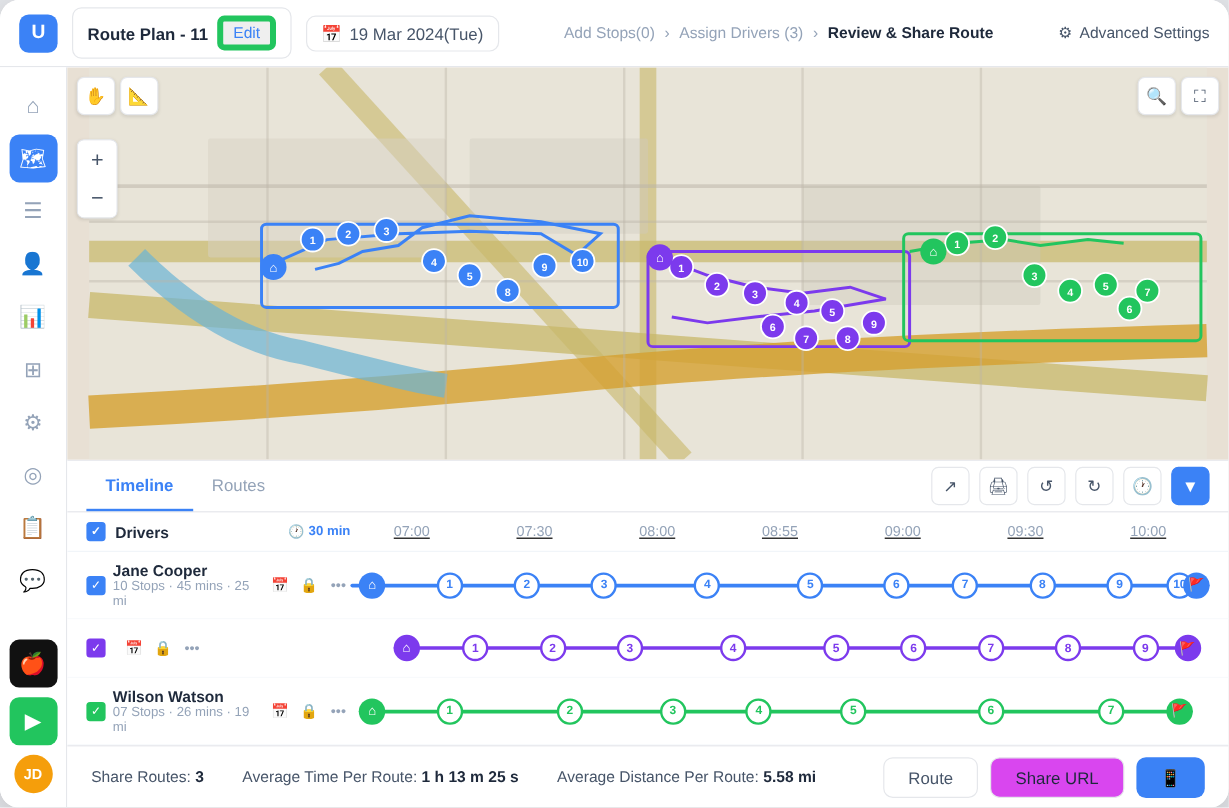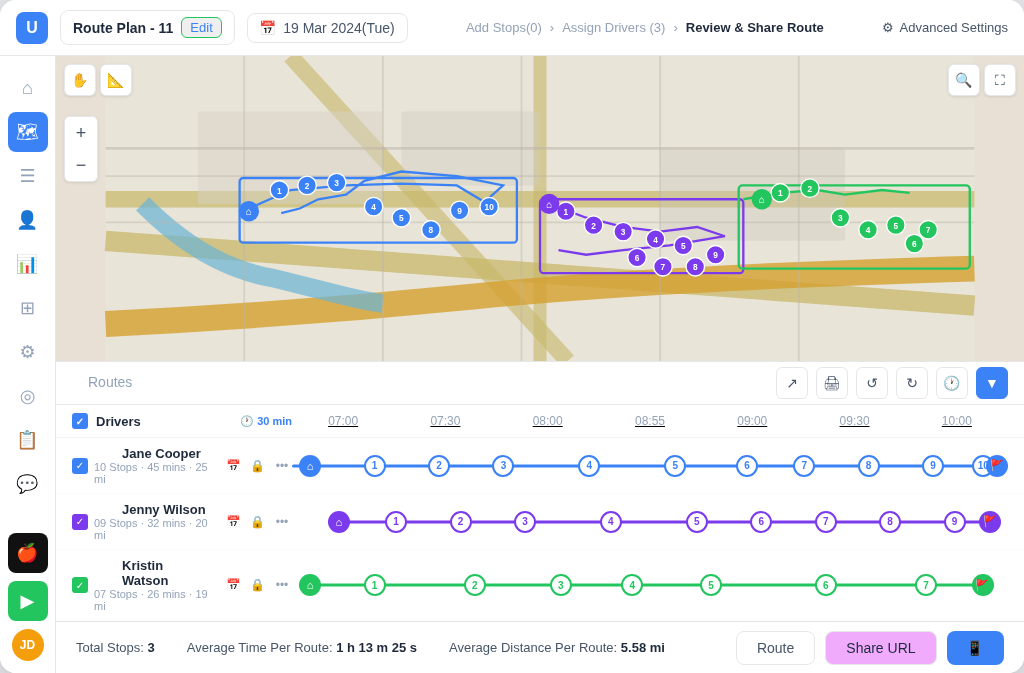--- a/index.html
+++ b/index.html
@@ -1,20 +1,20 @@
 <!DOCTYPE html>
 <html><head>
   <meta charset="utf-8">
   <style>
     * { box-sizing: border-box; margin: 0; padding: 0; }
     body { background: #e5e7eb; display: flex; align-items: center; justify-content: center; min-height: 100vh; font-family: -apple-system, BlinkMacSystemFont, 'Segoe UI', sans-serif; }
     .app-window { width: 1024px; height: 673px; background: #fff; border-radius: 16px; overflow: hidden; display: flex; flex-direction: column; box-shadow: 0 8px 32px rgba(0,0,0,0.18); }
     .top-bar { height: 56px; background: #fff; border-bottom: 1px solid #e5e7eb; display: flex; align-items: center; padding: 0 16px; gap: 12px; flex-shrink: 0; }
     .route-plan-badge { display: flex; align-items: center; gap: 8px; background: #fff; border: 1px solid #e5e7eb; border-radius: 8px; padding: 6px 12px; font-size: 14px; font-weight: 600; color: #1e293b; }
-    .edit-btn { font-size: 13px; color: #3b82f6; cursor: pointer; border: 1px solid #22c55e; border-radius: 6px; padding: 2px 8px; }
+    .edit-btn { font-size: 13px; color: #3b82f6; cursor: pointer; border: 5px solid #22c55e; border-radius: 6px; padding: 2px 8px; }
     .date-badge { display: flex; align-items: center; gap: 6px; font-size: 14px; color: #475569; border: 1px solid #e5e7eb; border-radius: 8px; padding: 6px 12px; }
     .breadcrumb { flex: 1; display: flex; align-items: center; justify-content: center; gap: 8px; font-size: 13px; }
     .bc-item { color: #94a3b8; display: flex; align-items: center; gap: 6px; }
     .bc-item.active { color: #1e293b; font-weight: 600; }
     .bc-arrow { color: #94a3b8; }
     .adv-settings { display: flex; align-items: center; gap: 6px; font-size: 13px; color: #475569; cursor: pointer; }
     .main-content { flex: 1; display: flex; overflow: hidden; }
     .sidebar { width: 56px; background: #fff; border-right: 1px solid #e5e7eb; display: flex; flex-direction: column; align-items: center; padding: 12px 0; gap: 4px; flex-shrink: 0; }
     .sidebar-icon { width: 40px; height: 40px; border-radius: 8px; display: flex; align-items: center; justify-content: center; cursor: pointer; color: #94a3b8; font-size: 18px; }
     .sidebar-icon.active { background: #3b82f6; color: #fff; }
@@ -34,36 +34,36 @@
     .tab-actions { margin-left: auto; display: flex; gap: 8px; align-items: center; }
     .tab-action-btn { width: 32px; height: 32px; border-radius: 6px; border: 1px solid #e5e7eb; background: #fff; display: flex; align-items: center; justify-content: center; cursor: pointer; color: #475569; font-size: 14px; }
     .tab-action-btn.primary { background: #3b82f6; color: #fff; border-color: #3b82f6; }
     .timeline-area { padding: 0; overflow: hidden; }
     .timeline-header { display: flex; align-items: center; padding: 8px 16px; border-bottom: 1px solid #f1f5f9; }
     .driver-col { width: 220px; flex-shrink: 0; display: flex; align-items: center; gap: 8px; font-size: 13px; font-weight: 600; color: #1e293b; }
     .time-header { flex: 1; display: flex; text-decoration: underline; }
     .time-slot { flex: 1; text-align: center; font-size: 12px; color: #94a3b8; }
     .driver-row { display: flex; align-items: center; padding: 8px 16px; border-bottom: 1px solid #f8fafc; }
     .driver-info { width: 220px; flex-shrink: 0; }
-    .driver-name { font-size: 13px; font-weight: 600; color: #1e293b; margin-left: 28px; }
+    .driver-name { font-size: 13px; font-weight: 600; color: #1e293b; }
     .driver-stats { font-size: 11px; color: #94a3b8; }
     .driver-row-actions { display: flex; gap: 4px; align-items: center; margin-left: 4px; }
     .driver-action-icon { width: 20px; height: 20px; display: flex; align-items: center; justify-content: center; color: #94a3b8; font-size: 12px; cursor: pointer; }
     .timeline-track { flex: 1; display: flex; align-items: center; position: relative; height: 32px; }
     .track-line { position: absolute; height: 3px; top: 50%; transform: translateY(-50%); border-radius: 2px; }
     .stop-node { width: 22px; height: 22px; border-radius: 50%; background: #fff; border: 2px solid; display: flex; align-items: center; justify-content: center; font-size: 10px; font-weight: 700; position: absolute; top: 50%; transform: translateY(-50%); z-index: 2; }
     .home-node { width: 22px; height: 22px; border-radius: 50%; display: flex; align-items: center; justify-content: center; font-size: 11px; position: absolute; top: 50%; transform: translateY(-50%); z-index: 2; }
     .flag-node { width: 22px; height: 22px; border-radius: 50%; display: flex; align-items: center; justify-content: center; font-size: 11px; position: absolute; top: 50%; transform: translateY(-50%); z-index: 2; }
     .checkbox-blue { width: 16px; height: 16px; border-radius: 3px; background: #3b82f6; display: flex; align-items: center; justify-content: center; color: #fff; font-size: 10px; flex-shrink: 0; }
     .status-bar { height: 52px; background: #fff; border-top: 1px solid #e5e7eb; display: flex; align-items: center; padding: 0 20px; gap: 0; flex-shrink: 0; }
     .stat-item { font-size: 13px; color: #475569; margin-right: 32px; }
     .stat-item b { color: #1e293b; }
     .stat-actions { margin-left: auto; display: flex; gap: 10px; }
     .btn-back { padding: 8px 20px; border: 1px solid #e5e7eb; background: #fff; border-radius: 8px; font-size: 14px; cursor: pointer; color: #475569; }
-    .btn-share-url { padding: 8px 20px; border: 1px solid #e5e7eb; background: #f0abfc; border-radius: 8px; font-size: 14px; cursor: pointer; color: #1e293b; text-align: center; }
+    .btn-share-url { padding: 8px 20px; border: 1px solid #e5e7eb; background: #d946ef; border-radius: 8px; font-size: 14px; cursor: pointer; color: #1e293b; text-align: center; }
     .btn-share-driver { padding: 8px 20px; border: none; background: #3b82f6; border-radius: 8px; font-size: 14px; cursor: pointer; color: #fff; display: flex; align-items: center; gap: 6px; }
     
     .map-svg { position: absolute; top: 0; left: 0; width: 100%; height: 100%; }
   </style>
 </head>
 <body>
 
 <div class="app-window">
 
   <div class="top-bar">
@@ -224,20 +224,23 @@
         </div>
         <div class="map-top-right">
           <div class="map-ctrl-btn">🔍</div>
           <div class="map-ctrl-btn">⛶</div>
         </div>
       </div>
 
       <div class="bottom-panel">
 
         <div class="tabs-bar">
+          <div class="tab-btn active">
+            <span>Timeline</span>
+          </div>
           <div class="tab-btn">
             <span>Routes</span>
           </div>
           <div class="tab-actions">
             <div class="tab-action-btn">↗</div>
             <div class="tab-action-btn">🖨</div>
             <div class="tab-action-btn">↺</div>
             <div class="tab-action-btn">↻</div>
             <div class="tab-action-btn">🕐</div>
             <div class="tab-action-btn primary">▼</div>
@@ -294,24 +297,20 @@
               <div class="stop-node" style="border-color:#3b82f6;color:#3b82f6;left:79%;">8</div>
               <div class="stop-node" style="border-color:#3b82f6;color:#3b82f6;left:88%;">9</div>
               <div class="stop-node" style="border-color:#3b82f6;color:#3b82f6;left:95%;">10</div>
               <div class="flag-node" style="background:#3b82f6;right:0%;color:#fff;">🚩</div>
             </div>
           </div>
 
           <div class="driver-row">
             <div class="driver-info" style="display:flex;align-items:center;gap:6px;">
               <div class="checkbox-blue" style="background:#7c3aed;">✓</div>
-              <div>
-                <div class="driver-name">Jenny Wilson</div>
-                <div class="driver-stats">09 Stops · 32 mins · 20 mi</div>
-              </div>
               <div class="driver-row-actions" style="margin-left:8px;">
                 <div class="driver-action-icon">📅</div>
                 <div class="driver-action-icon">🔒</div>
                 <div class="driver-action-icon">•••</div>
               </div>
             </div>
             <div class="timeline-track">
               <div class="track-line" style="background:#7c3aed;left:5%;right:2%;"></div>
               <div class="home-node" style="background:#7c3aed;left:5%;color:#fff;">⌂</div>
               <div class="stop-node" style="border-color:#7c3aed;color:#7c3aed;left:13%;">1</div>
@@ -324,21 +323,21 @@
               <div class="stop-node" style="border-color:#7c3aed;color:#7c3aed;left:82%;">8</div>
               <div class="stop-node" style="border-color:#7c3aed;color:#7c3aed;left:91%;">9</div>
               <div class="flag-node" style="background:#7c3aed;right:1%;color:#fff;">🚩</div>
             </div>
           </div>
 
           <div class="driver-row">
             <div class="driver-info" style="display:flex;align-items:center;gap:6px;">
               <div class="checkbox-blue" style="background:#22c55e;">✓</div>
               <div>
-                <div class="driver-name">Kristin Watson</div>
+                <div class="driver-name">Wilson Watson</div>
                 <div class="driver-stats">07 Stops · 26 mins · 19 mi</div>
               </div>
               <div class="driver-row-actions" style="margin-left:8px;">
                 <div class="driver-action-icon">📅</div>
                 <div class="driver-action-icon">🔒</div>
                 <div class="driver-action-icon">•••</div>
               </div>
             </div>
             <div class="timeline-track">
               <div class="track-line" style="background:#22c55e;left:1%;right:2%;"></div>
@@ -351,21 +350,21 @@
               <div class="stop-node" style="border-color:#22c55e;color:#22c55e;left:73%;">6</div>
               <div class="stop-node" style="border-color:#22c55e;color:#22c55e;left:87%;">7</div>
               <div class="flag-node" style="background:#22c55e;right:2%;color:#fff;">🚩</div>
             </div>
           </div>
         </div>
       </div>
 
       <div class="status-bar">
         <span class="stat-item">
-          <span>Total Stops: </span>
+          <span>Share Routes: </span>
           <b>3</b>
         </span>
         <span class="stat-item">
           <span>Average Time Per Route: </span>
           <b>1 h 13 m 25 s</b>
         </span>
         <span class="stat-item">
           <span>Average Distance Per Route: </span>
           <b>5.58 mi</b>
         </span>

